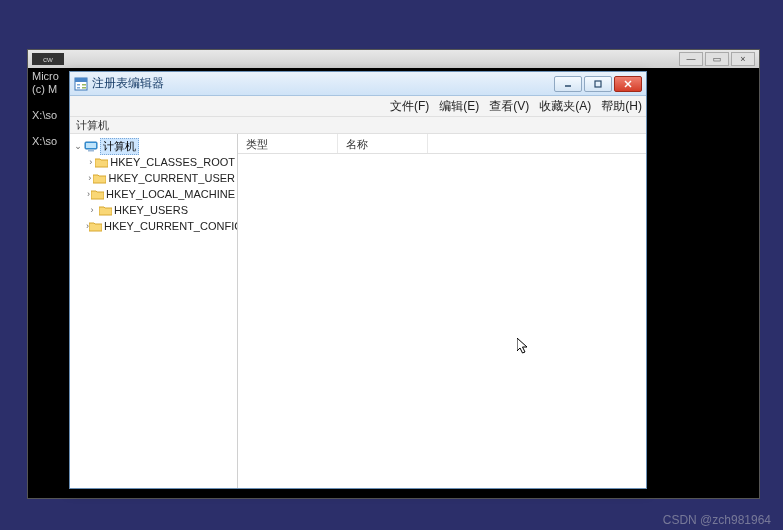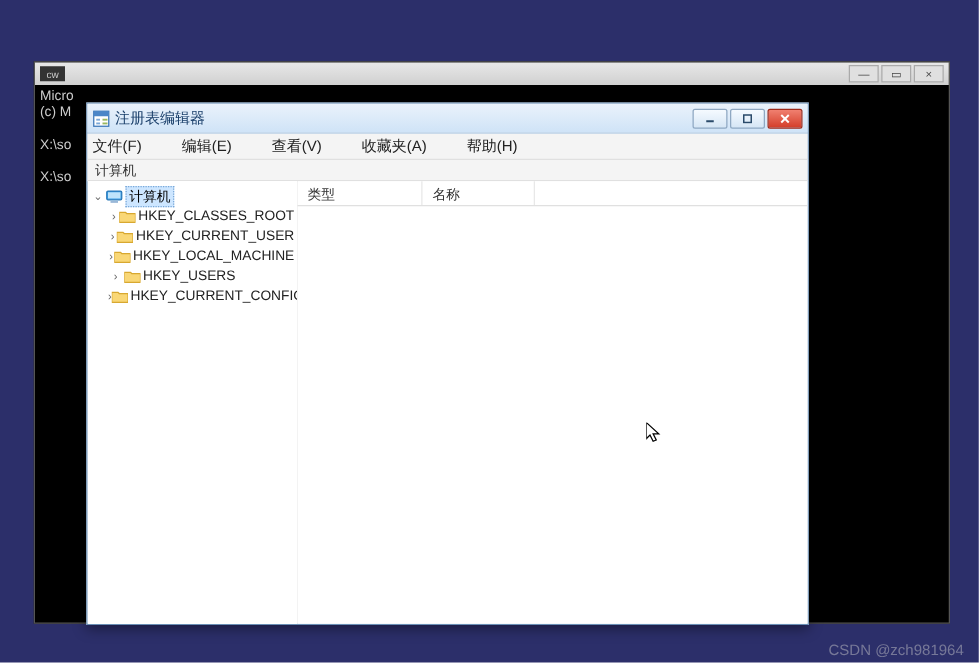--- a/index.html
+++ b/index.html
@@ -1,37 +1,37 @@
 <!DOCTYPE html>
 <html><head>
 <meta charset="utf-8">
 <style>
 * { margin: 0; padding: 0; box-sizing: border-box; font-family: "Microsoft YaHei", SimSun, sans-serif; }
 body { width: 783px; height: 530px; background: #2c2f6a; position: relative; overflow: hidden; }
 
 
 .cmd-window { position: absolute; left: 27px; top: 49px; width: 733px; height: 450px; background: #000; border: 1px solid #555; }
 .cmd-titlebar { height: 18px; background: linear-gradient(#e8e8e8,#d0d0d0); display: flex; align-items: center; font-size: 11px; color: #555; padding-left: 4px; }
-.cmd-titlebar .ico { width: 20px; height: 12px; background: #333; display: inline-flex; align-items: center; justify-content: center; color: #ccc; font-size: 8px; margin-right: 4px; }
+.cmd-titlebar .ico { width: 32px; height: 12px; background: #333; display: inline-flex; align-items: center; justify-content: center; color: #ccc; font-size: 8px; margin-right: 4px; }
 .cmd-controls { margin-left: auto; display: flex; gap: 2px; padding-right: 4px; }
 .cmd-controls span { width: 24px; height: 14px; background: #e0e0e0; border: 1px solid #aaa; display: flex; align-items: center; justify-content: center; font-size: 9px; color: #444; }
 .cmd-body { padding: 2px 4px; color: #ccc; font-family: Consolas, monospace; font-size: 11px; white-space: pre; }
 
 
-.reg-window { position: absolute; left: 69px; top: 82px; width: 578px; height: 418px; background: #fff; border: 1px solid #6a8fb5; box-shadow: 0 3px 10px rgba(0,0,0,.4); }
+.reg-window { position: absolute; left: 69px; top: 71px; width: 578px; height: 418px; background: #fff; border: 1px solid #6a8fb5; box-shadow: 0 3px 10px rgba(0,0,0,.4); }
 .reg-titlebar { height: 24px; background: linear-gradient(#eaf2fb,#cfe3f7); display: flex; align-items: center; padding: 0 4px; border-bottom: 1px solid #a8c4e0; }
 .reg-titlebar .reg-ico { width: 14px; height: 14px; margin-right: 4px; display: flex; align-items: center; justify-content: center; }
 .reg-titlebar .reg-ico svg { width: 14px; height: 14px; }
 .reg-title-text { font-size: 12px; color: #1a3f6a; }
 .reg-controls { margin-left: auto; display: flex; gap: 2px; }
 .reg-controls span { width: 28px; height: 16px; border: 1px solid #8fa8c2; background: linear-gradient(#f5faff,#d6e6f5); display: flex; align-items: center; justify-content: center; font-size: 9px; color: #2a4a6a; border-radius: 2px; }
 .reg-controls span.close { background: linear-gradient(#f08070,#d43e2a); color: #fff; border-color: #a02a1a; }
 .reg-controls span svg { width: 8px; height: 8px; }
 
-.reg-menubar { height: 20px; background: #f4f4f4; display: flex; align-items: center; padding: 0 4px; gap: 32px; font-size: 12px; color: #222; }
+.reg-menubar { height: 20px; background: #f4f4f4; display: flex; align-items: center; padding: 0 4px; gap: 10px; font-size: 12px; color: #222; justify-content: flex-end; }
 .reg-address { height: 18px; background: #f4f4f4; border-top: 1px solid #e0e0e0; border-bottom: 1px solid #e0e0e0; padding: 0 6px; font-size: 11px; color: #333; display: flex; align-items: center; }
 
 .reg-body { display: flex; height: calc(100% - 62px); }
 .reg-tree { width: 168px; border-right: 1px solid #d0d0d0; background: #fff; overflow: auto; font-size: 11px; }
 .tree-root { padding: 4px 2px; }
 .tree-item { display: flex; align-items: center; height: 16px; white-space: nowrap; cursor: default; }
 .tree-item .arrow { width: 12px; text-align: center; color: #666; font-size: 9px; }
 .tree-item .ticon { width: 14px; height: 12px; margin-right: 2px; display: flex; align-items: center; justify-content: center; }
 .tree-item.root .ticon svg { width: 14px; height: 11px; }
 .tree-item.hive .ticon svg { width: 13px; height: 11px; }

